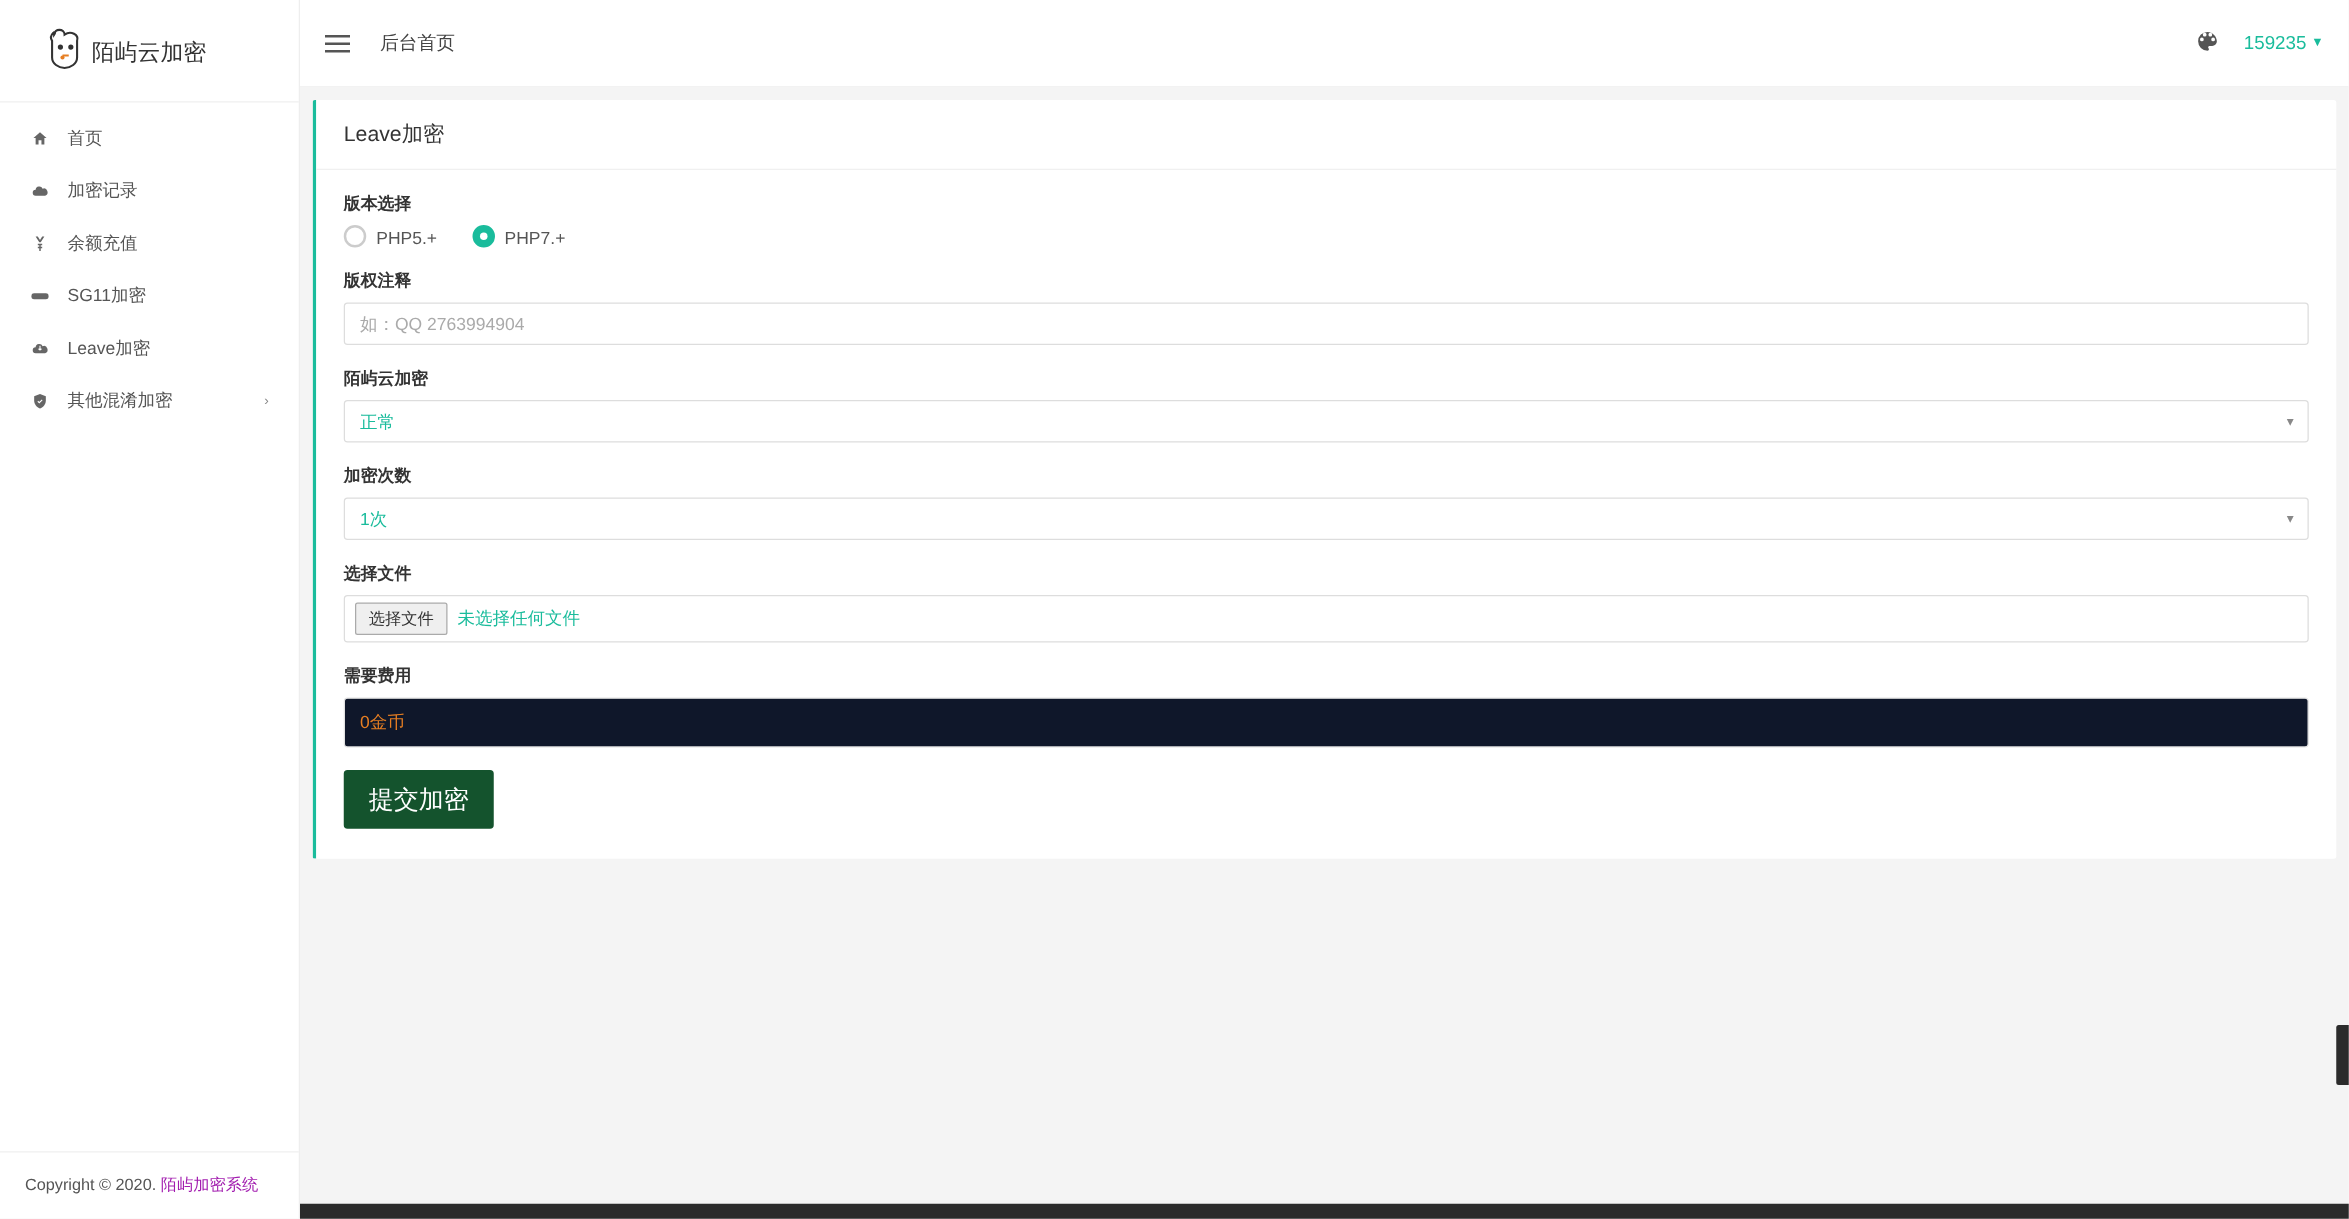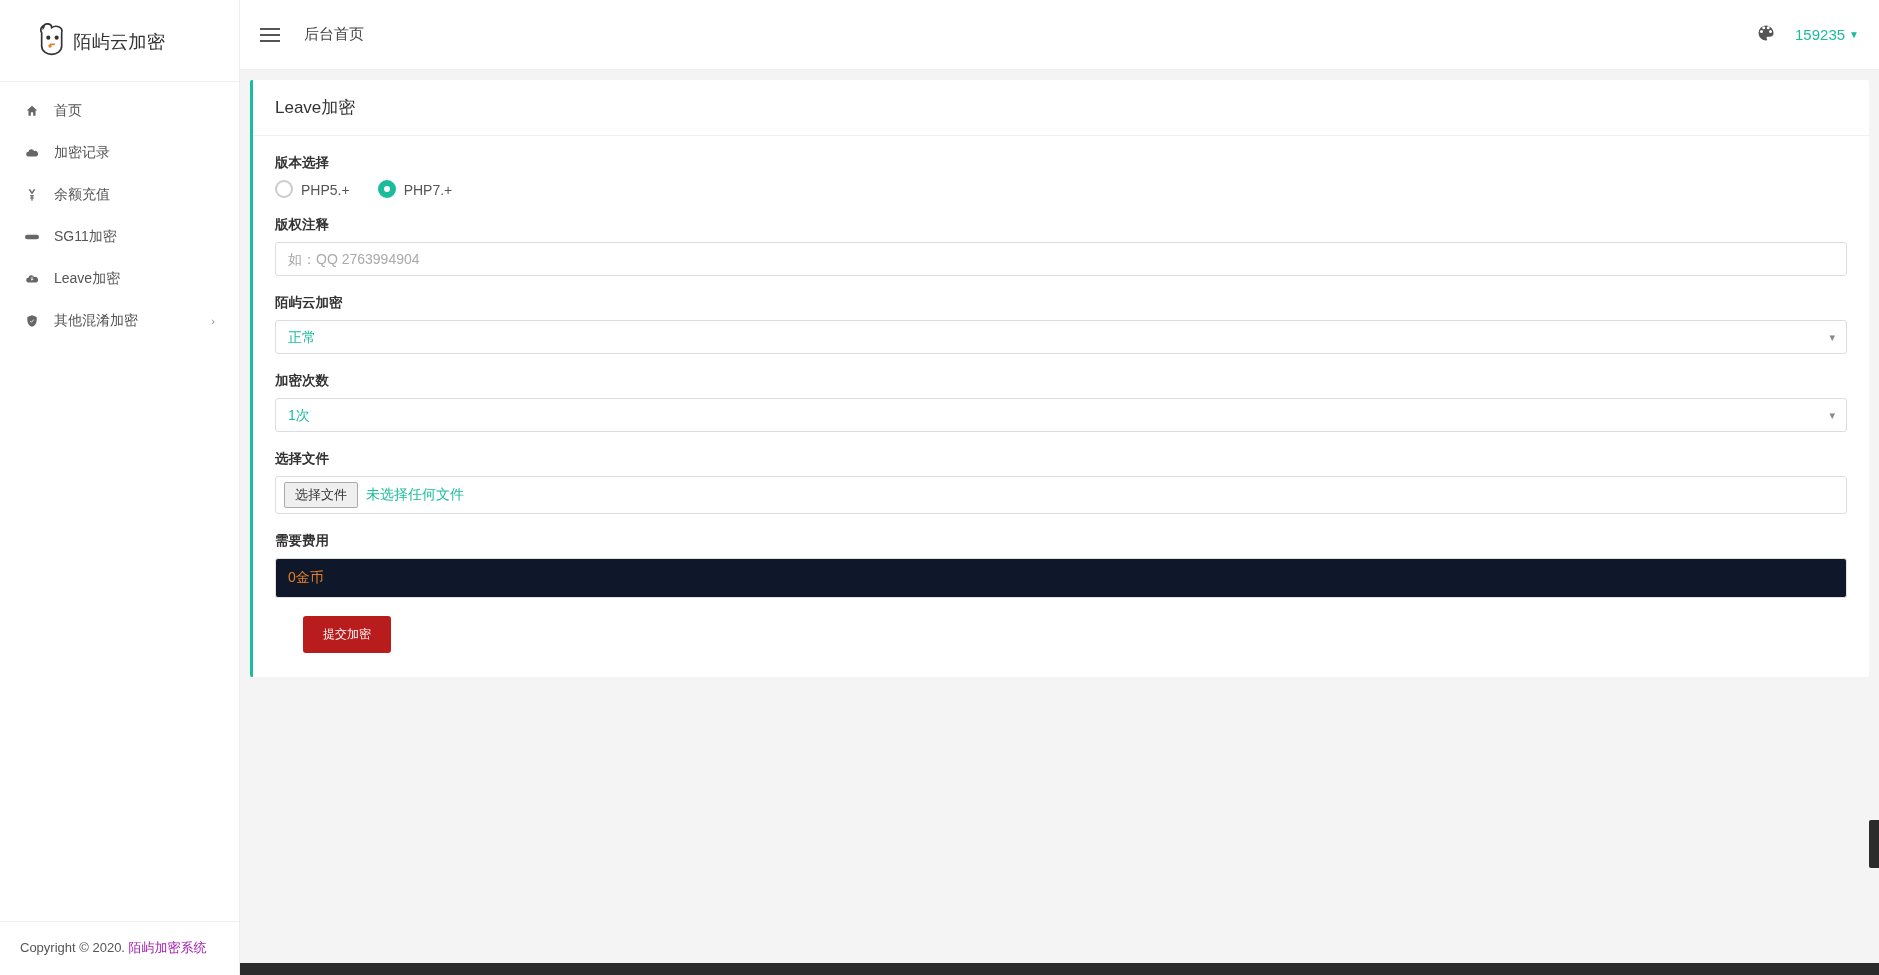--- a/index.html
+++ b/index.html
@@ -140,22 +140,22 @@
 .file-btn {
   padding: 3px 10px; border: 1px solid #aaa; background: #efefef;
   border-radius: 2px; font-size: 13px; cursor: pointer; color: #333;
 }
 .file-status { color: #1abc9c; font-size: 14px; }
 .cost-box {
   background: #0f172a; border: 1px solid #e2e2e2; border-radius: 3px;
   padding: 10px 12px; color: #e67e22; font-size: 14px;
 }
 .submit-btn {
-  background: #b91c1c; color: #fff; border: none; padding: 10px 20px;
-  border-radius: 3px; font-size: 12px; cursor: pointer; margin-left: 28px;
+  background: #14532d; color: #fff; border: none; padding: 10px 20px;
+  border-radius: 3px; font-size: 20px; cursor: pointer;
 }
 .bottom-dark {
   position: absolute; bottom: 0; left: 240px; right: 0; height: 12px; background: #2b2b2b;
 }
 .side-tab {
   position: absolute; right: 0; top: 820px; width: 10px; height: 48px;
   background: #2b2b2b; border-radius: 2px 0 0 2px;
 }
 </style>
 </head>

